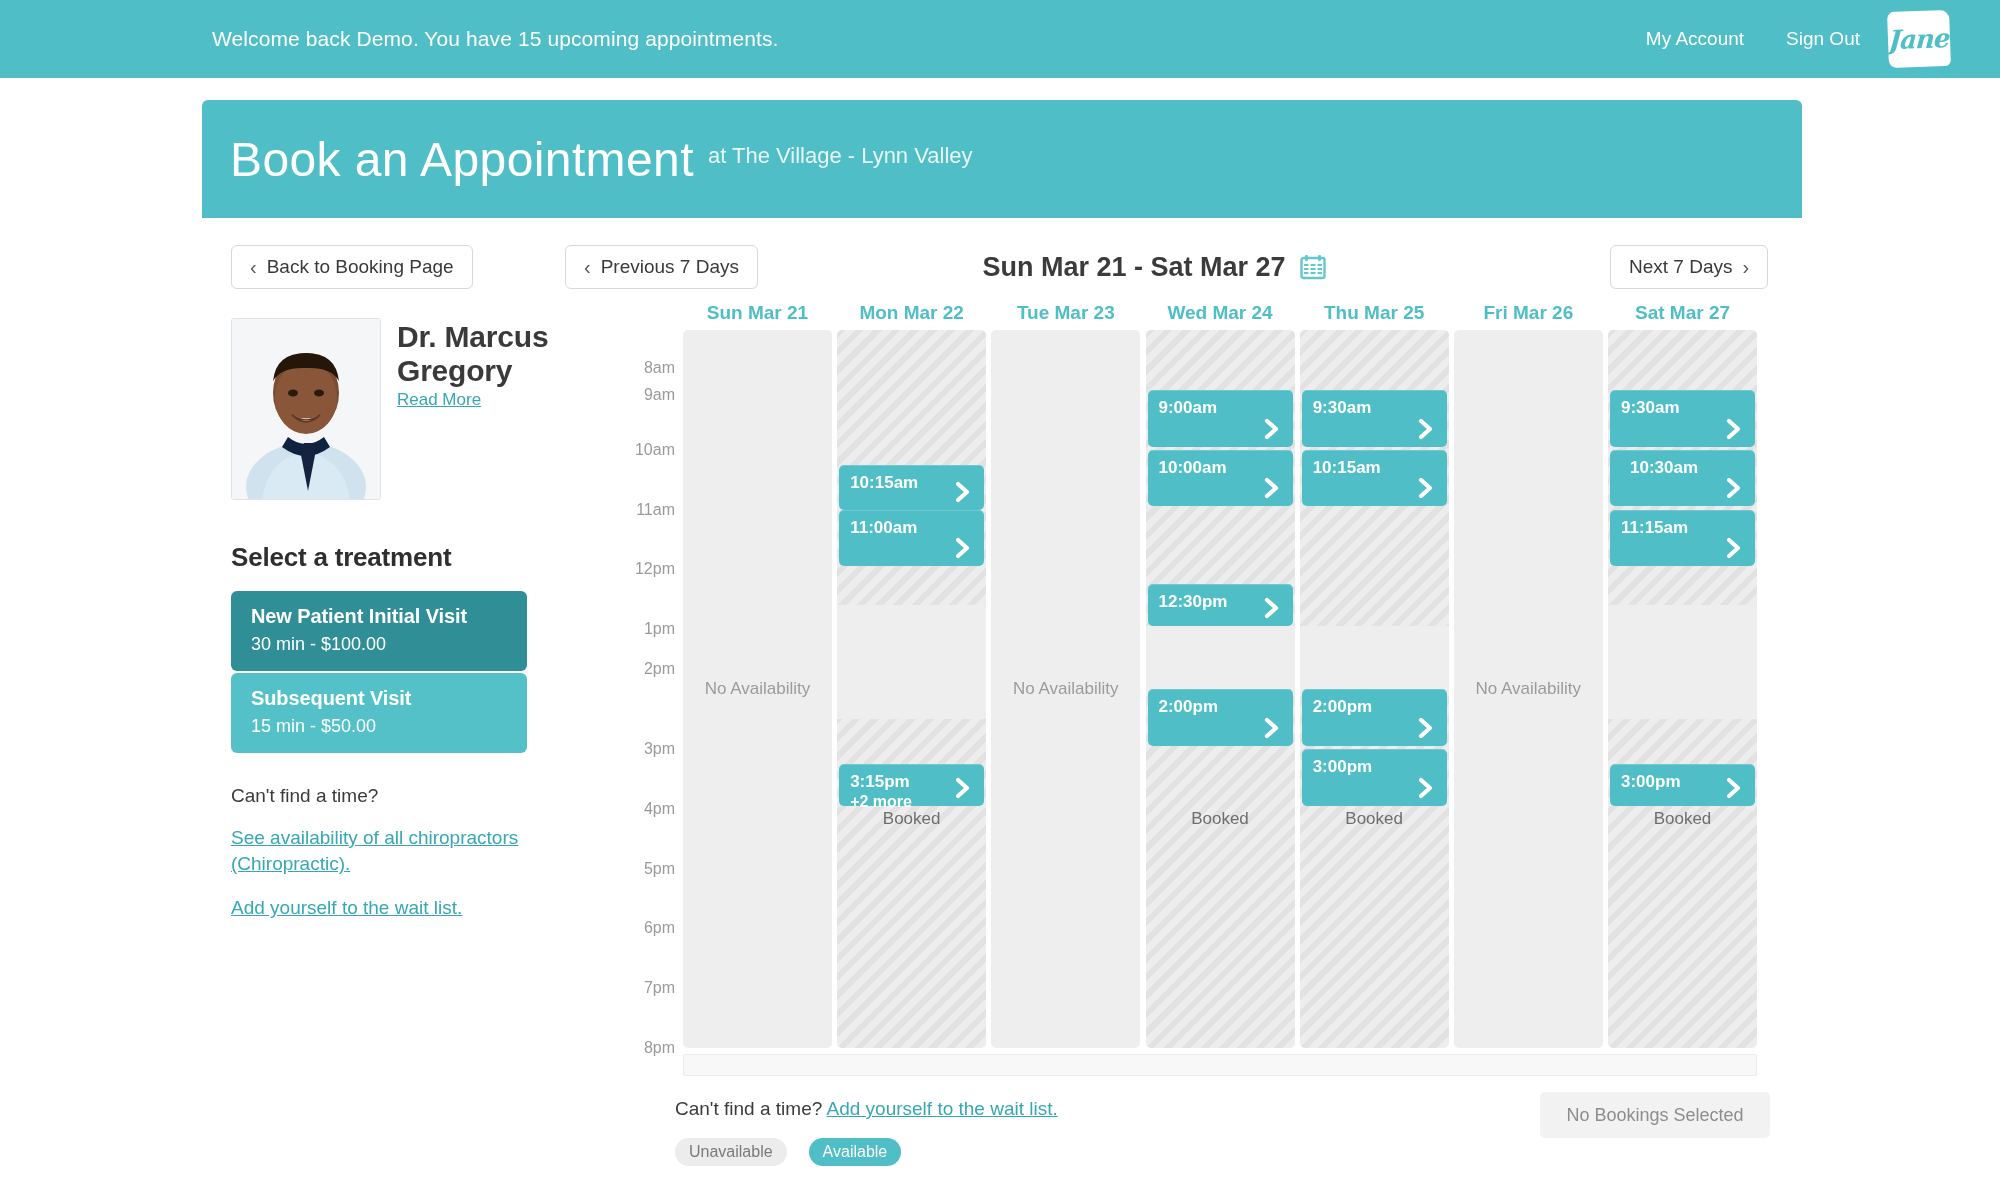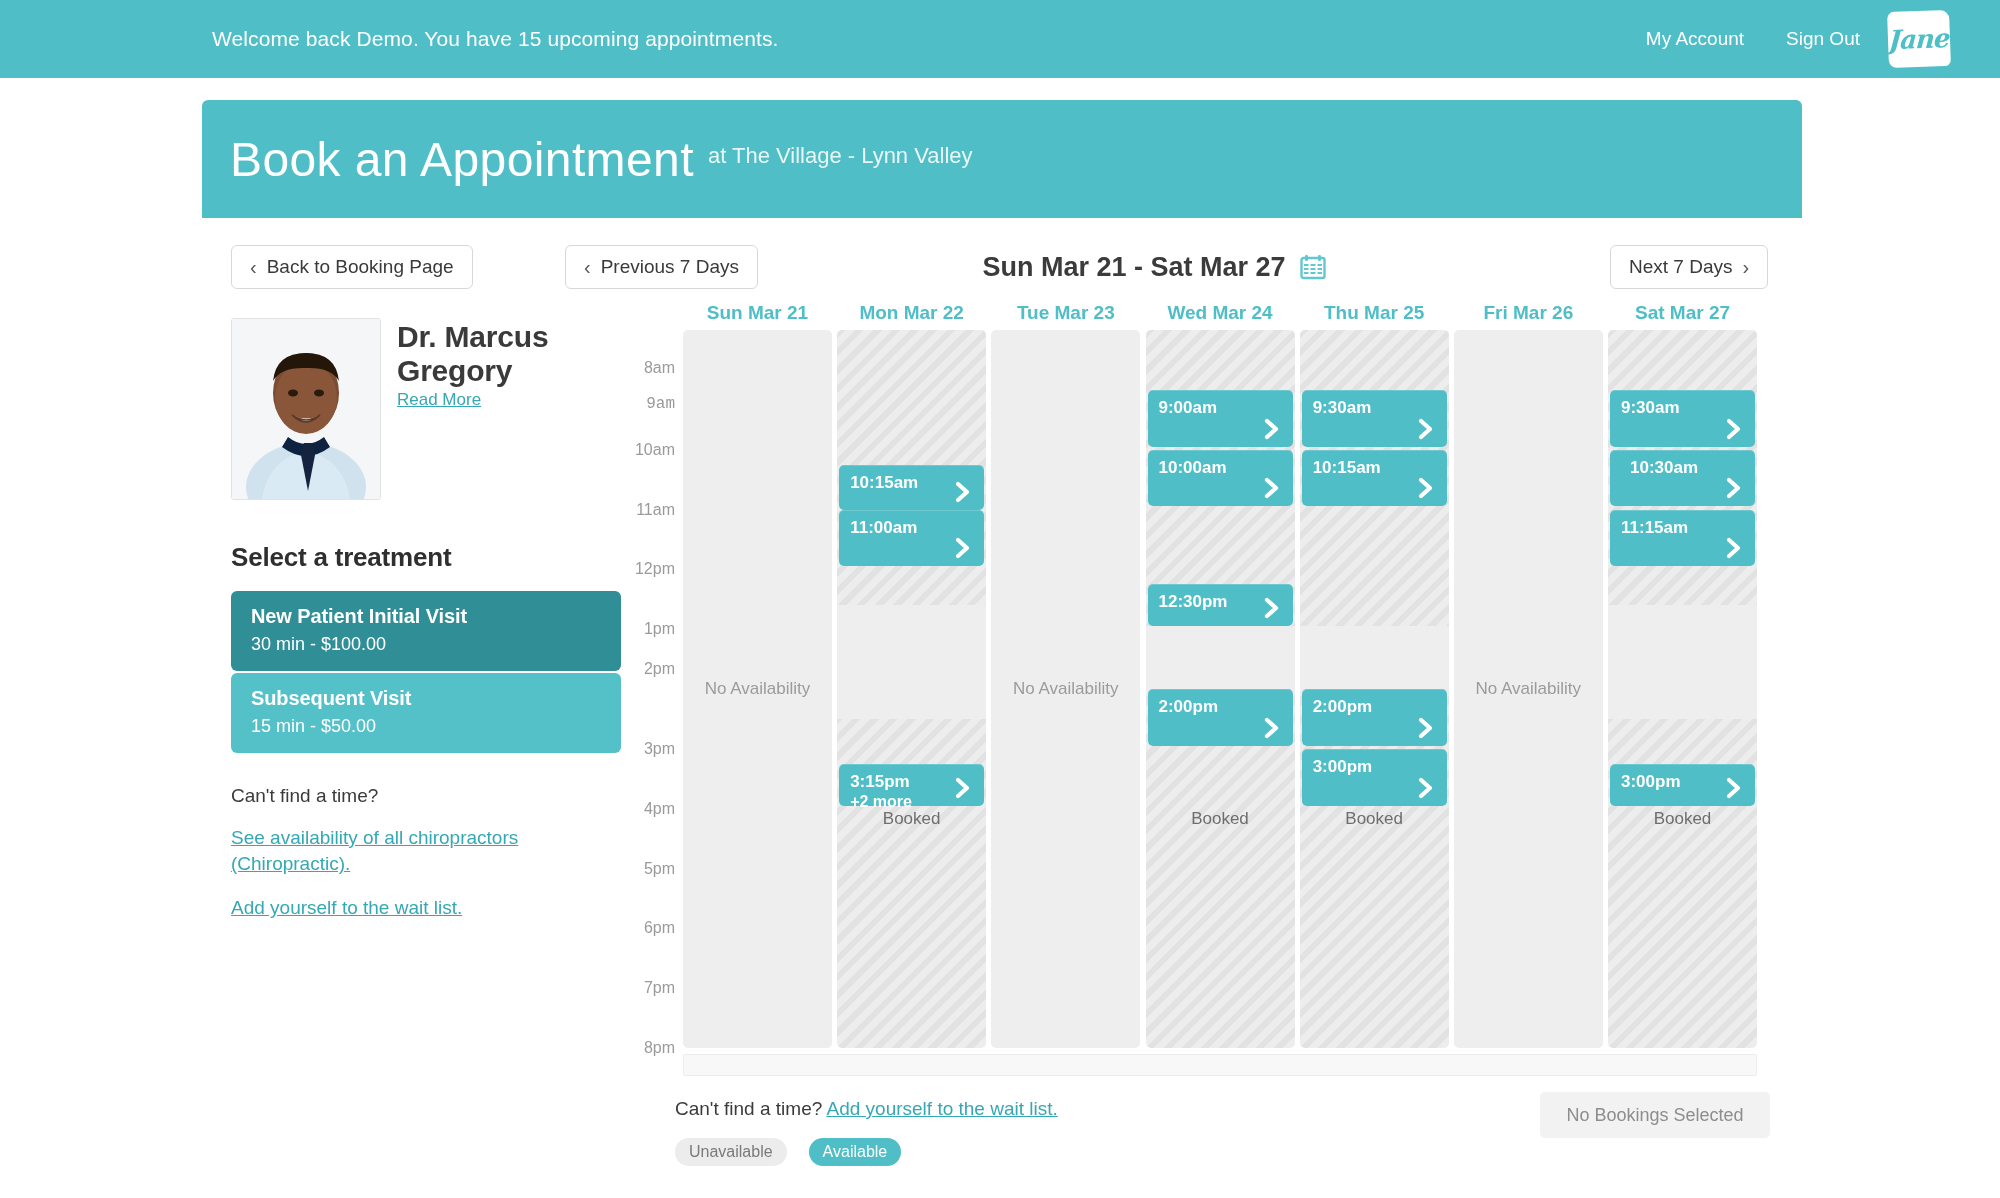--- a/index.html
+++ b/index.html
@@ -114,21 +114,21 @@
   }
   .read-more {
     display: inline-block; margin-top: 2px; color: #35a8b4;
     font-size: 17px; text-decoration: underline; cursor: pointer;
   }
 
   .section-title {
     margin-top: 42px; font-size: 26px; font-weight: 700; color: #2f2f2f;
     letter-spacing: -.2px;
   }
-  .treatments { margin-top: 18px; width: 390px; }
+  .treatments { margin-top: 18px; width: 296px; }
   .treat-card {
     border-radius: 6px; padding: 14px 20px 16px 20px; cursor: pointer;
     color: #ffffff; margin-bottom: 2px;
   }
   .treat-card.selected { background: #2f8e96; }
   .treat-card.normal { background: #54c0c8; }
   .treat-name { font-size: 20px; font-weight: 700; letter-spacing: -.1px; }
   .treat-meta { font-size: 18px; margin-top: 6px; font-weight: 400; }
 
   .cant-find { margin-top: 32px; font-size: 19px; color: #3b3b3b; }
@@ -315,21 +315,21 @@
 
   <div class="cant-find">Can't find a time?</div>
   <a class="wl-link">See availability of all chiropractors (Chiropractic).</a>
   <a class="wl-link">Add yourself to the wait list.</a>
 </div>
 
 <div class="cal-wrap" style="position:absolute;left:617px;top:330px;">
   <div class="cal-grid">
     <div class="time-col" id="time-col">
         <div class="time-label" style="top: 0px; margin-top: 38px;">8am</div>
-        <div class="time-label" style="top: 74px; font-family: Liberation Mono, monospace;">9am</div>
+        <div class="time-label" style="top: 65px;">9am</div>
         <div class="time-label" style="top: 119.667px;">10am</div>
         <div class="time-label" style="top: 179.5px;">11am</div>
         <div class="time-label" style="top: 239.333px;">12pm</div>
         <div class="time-label" style="top: 299.167px;">1pm</div>
         <div class="time-label" style="top: 339px;">2pm</div>
         <div class="time-label" style="top: 418.833px;">3pm</div>
         <div class="time-label" style="top: 478.667px;">4pm</div>
         <div class="time-label" style="top: 538.5px;">5pm</div>
         <div class="time-label" style="top: 598.333px;">6pm</div>
         <div class="time-label" style="top: 658.167px;">7pm</div>

